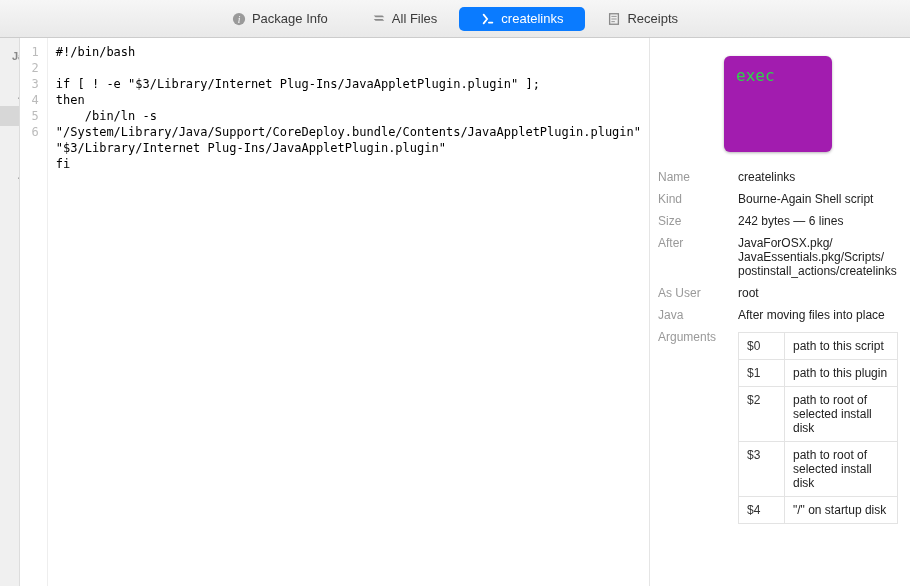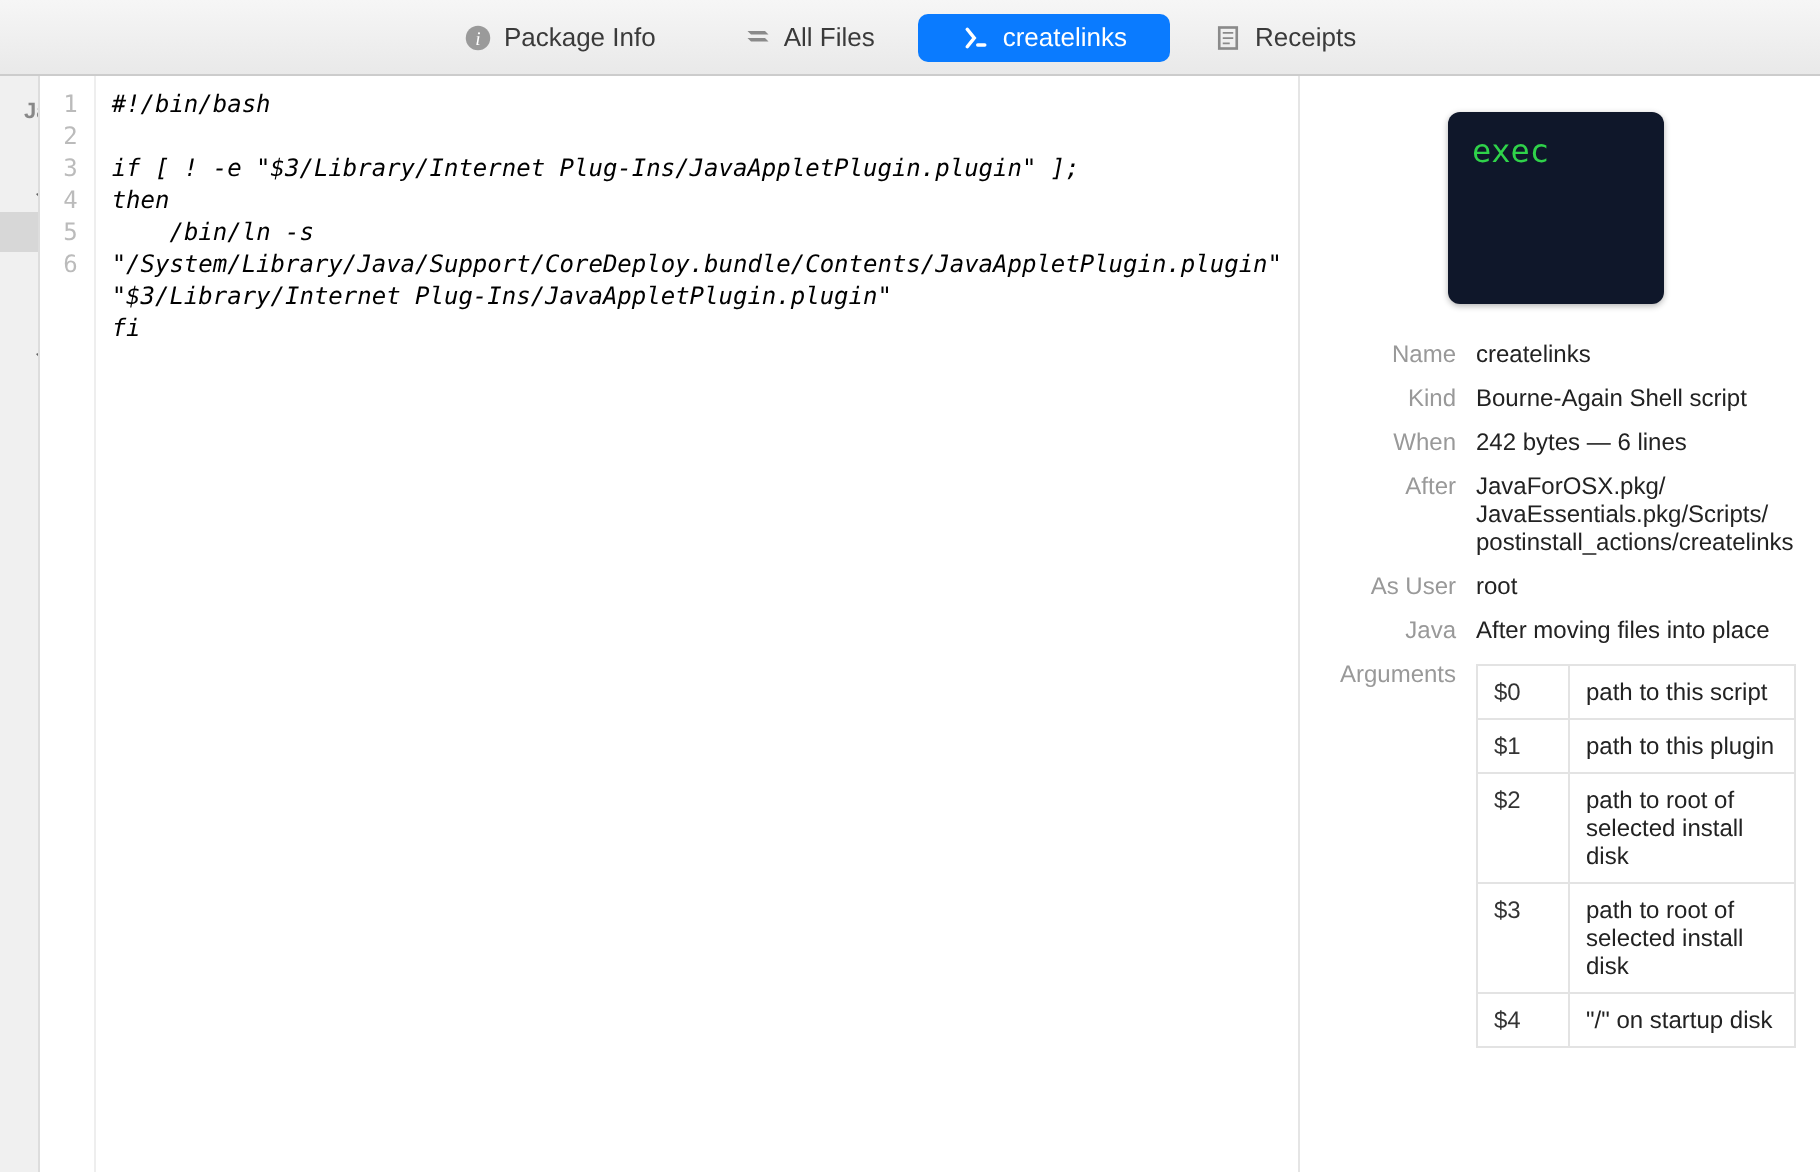--- a/index.html
+++ b/index.html
@@ -15,26 +15,26 @@
   .tree { list-style: none; }
   .tree li { display: flex; align-items: center; height: 20px; padding-left: 10px; gap: 4px; font-size: 13px; color: #333; white-space: nowrap; overflow: hidden; text-overflow: ellipsis; }
   .tree li.sel { background: #d7d7d7; }
   .tree .indent1 { padding-left: 16px; }
   .tree .indent2 { padding-left: 36px; }
   .tree .disclosure { width: 10px; color: #666; font-size: 10px; display:inline-block; text-align:center; }
   .tree .file-ico { width: 14px; height: 14px; display:inline-block; }
   .content { flex: 1; display: flex; }
   .code-area { flex: 1; display: flex; border-right: 1px solid #e5e5e5; overflow: hidden; }
   .gutter { background: #fff; border-right: 1px solid #eee; color: #bbb; font-family: ui-monospace,Menlo,monospace; font-size: 12px; text-align: right; padding: 6px 8px 6px 6px; line-height: 16px; min-width: 28px; }
-  .code { flex: 1; font-family: ui-monospace,Menlo,monospace; font-size: 12px; padding: 6px 8px; line-height: 16px; white-space: pre-wrap; color: #000; overflow:auto;font-style:italic; }
+  .code { flex: 1; font-family: ui-monospace,Menlo,monospace; font-size: 12px; padding: 6px 8px; line-height: 16px; white-space: pre-wrap; color: #000; overflow:auto; }
   .info-pane { width: 260px; padding: 12px 12px 12px 8px; overflow-y: auto; font-size: 12px; color: #333; }
-  .thumb { width: 108px; height: 96px; background: #0f172a; border-radius: 6px; margin: 6px auto 18px; display:flex; align-items:flex-start; padding:10px 12px; box-shadow: 0 1px 3px rgba(0,0,0,.3); }
+  .thumb { width: 108px; height: 96px; background: #a21caf; border-radius: 6px; margin: 6px auto 18px; display:flex; align-items:flex-start; padding:10px 12px; box-shadow: 0 1px 3px rgba(0,0,0,.3); }
   .thumb span { color: #2fd24a; font-family: ui-monospace,Menlo,monospace; font-size: 16px; }
   .kv-row { display: flex; margin-bottom: 8px; }
-  .kv-row .k { width: 70px; text-align: right; color: #999; margin-right: 10px; }
+  .kv-row .k { width: 70px; color: #999; margin-right: 10px; }
   .kv-row .v { flex: 1; color: #222; word-break: break-word; }
   table.args { border-collapse: collapse; width: 100%; margin-top: 2px; font-size: 12px; }
   table.args td { border: 1px solid #e3e3e3; padding: 6px 8px; vertical-align: top; }
   table.args td:first-child { width: 46px; color: #333; }
 </style>
 </head>
 <body>
 
 <div class="toolbar">
   <div class="seg-group">
@@ -159,21 +159,21 @@
       </div>
       <div class="kv-row">
           <div class="k">Name</div>
           <div class="v">createlinks</div>
         </div>
       <div class="kv-row">
           <div class="k">Kind</div>
           <div class="v">Bourne-Again Shell script</div>
         </div>
       <div class="kv-row">
-          <div class="k">When</div>
+          <div class="k">Size</div>
           <div class="v">242 bytes — 6 lines</div>
         </div>
       <div class="kv-row">
           <div class="k">After</div>
           <div class="v">JavaForOSX.pkg/ JavaEssentials.pkg/Scripts/ postinstall_actions/createlinks</div>
         </div>
       <div class="kv-row">
           <div class="k">As User</div>
           <div class="v">root</div>
         </div>

